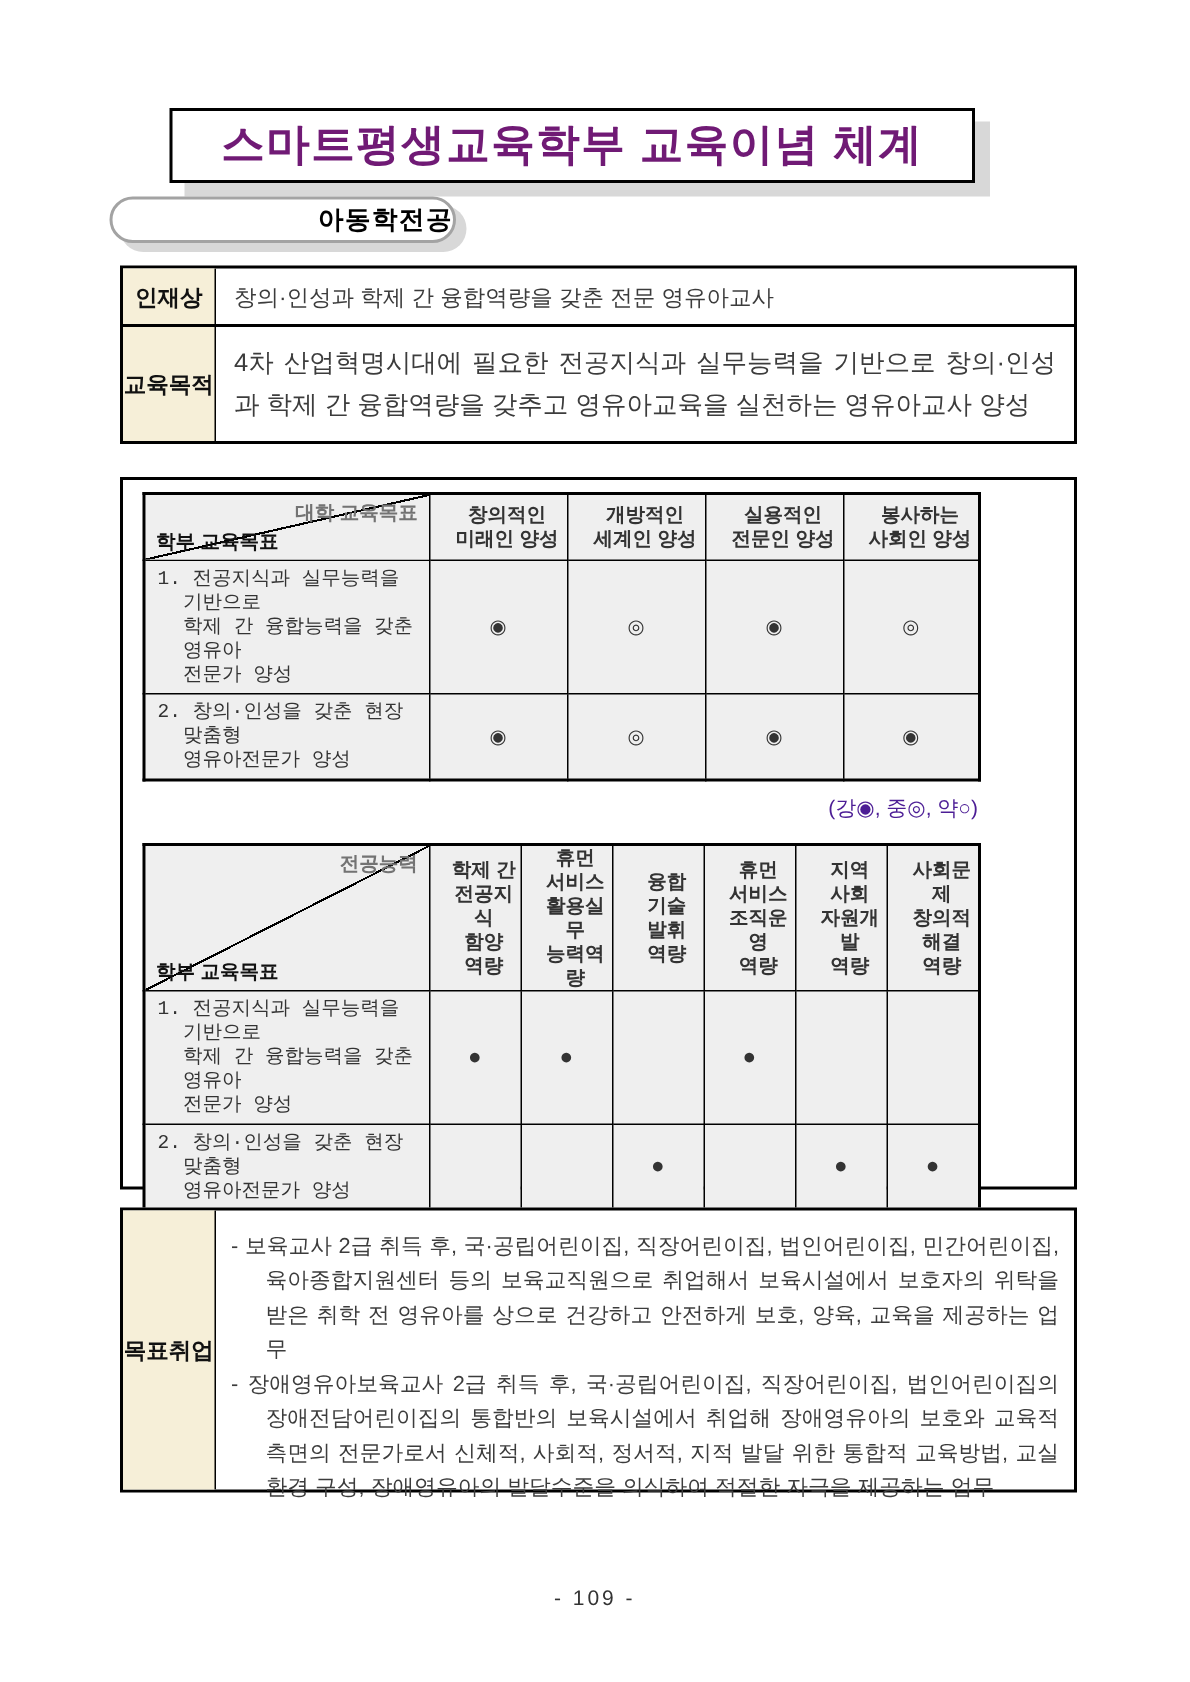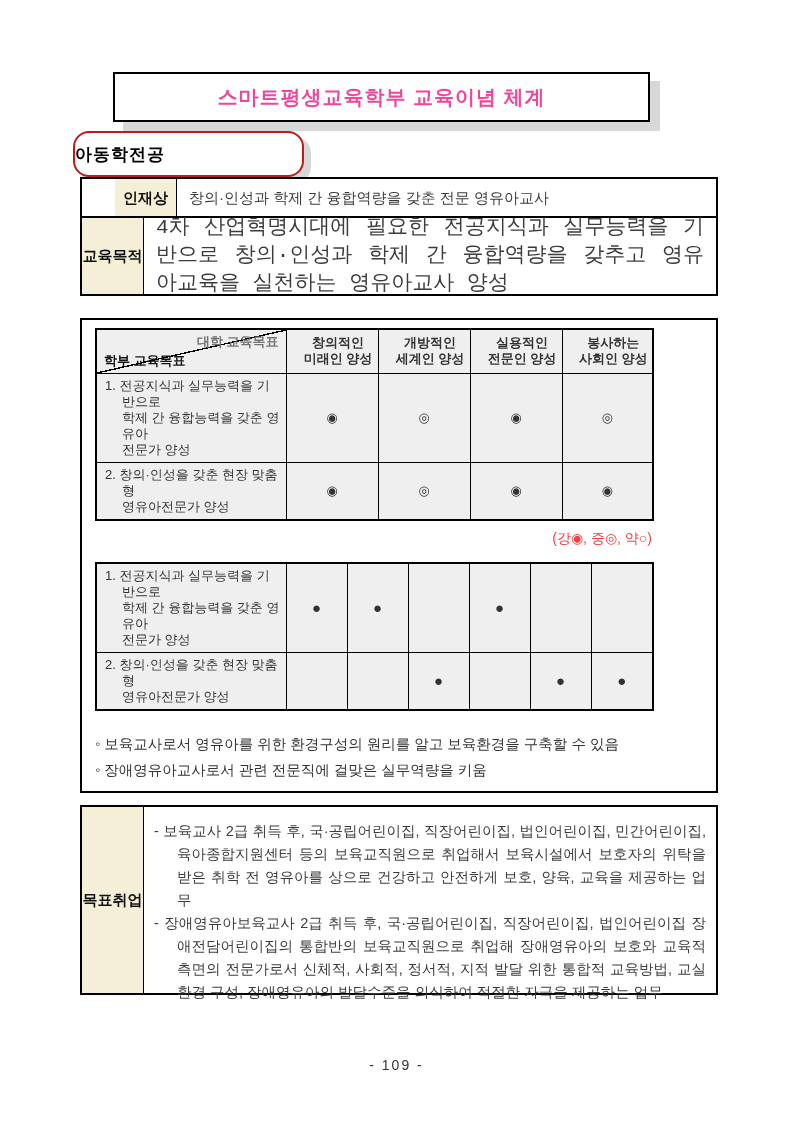--- a/index.html
+++ b/index.html
@@ -19,52 +19,52 @@
   .preline{white-space:pre-line;}
 
   
   .title-box{
     position:absolute;left:113px;top:72px;width:537px;height:50px;
     background:#fff;border:2px solid #000;
     box-shadow:10px 9px 0 var(--shadow);
     display:flex;align-items:center;justify-content:center;
   }
   .title-box h1{
-    font-size:20px;font-weight:900;color:#ec4899;letter-spacing:1px;
+    font-size:29px;font-weight:900;color:#701a75;letter-spacing:1px;
   }
 
   
   .major-pill{
-    position:absolute;left:73px;top:131px;width:231px;height:46px;
-    background:#fff;border:2px solid #b91c1c;border-radius:16px;
+    position:absolute;left:73px;top:131px;width:231px;height:31px;
+    background:#fff;border:2px solid #a3a3a3;border-radius:16px;
     box-shadow:7px 6px 0 var(--shadow);
-    display:flex;align-items:center;justify-content:flex-start;
+    display:flex;align-items:center;justify-content:flex-end;
   }
   .major-pill span{font-size:17px;font-weight:bold;color:#000;letter-spacing:1px;}
 
   
   .tbl{
     position:absolute;left:80px;width:638px;
     border:2px solid #000;background:#fff;display:flex;
   }
   .tbl-label{
     width:62px;flex-shrink:0;background:var(--header-bg);
     border-right:1px solid #000;
     display:flex;align-items:center;justify-content:center;
     font-size:15px;font-weight:bold;color:#111;
   }
   .tbl-content{flex:1;min-width:0;}
 
-  .tbl.talent{top:177px;height:43px;padding-left:33px;}
+  .tbl.talent{top:177px;height:43px;}
   .talent .tbl-content{display:flex;align-items:center;padding:0 12px;font-size:15px;}
 
   .tbl.purpose{top:216px;height:80px;}
   .purpose .tbl-content{
     display:flex;align-items:center;padding:16px 12px;
-    font-size:21px;line-height:28px;text-align:justify;font-family:Liberation Mono, monospace;
+    font-size:17px;line-height:28px;text-align:justify;
   }
 
   .tbl.goals{top:318px;height:475px;}
   .goals-content{padding:8px 0 0 13px;}
 
   .tbl.employment{top:805px;height:190px;}
   .employment .tbl-content{padding:13px 10px 0 10px;font-size:14.5px;line-height:23px;text-align:justify;}
   .emp-item{padding-left:23px;text-indent:-23px;}
 
   
@@ -74,32 +74,32 @@
     font-size:13px;line-height:16px;color:#333;vertical-align:middle;
   }
   td.corner{position:relative;padding:0;}
   td.corner::before{
     content:"";position:absolute;inset:0;
     background:linear-gradient(to bottom right,transparent calc(50% - 0.7px),#000 calc(50% - 0.7px),#000 calc(50% + 0.7px),transparent calc(50% + 0.7px));
   }
   .c-top{position:absolute;top:4px;right:7px;font-weight:bold;color:#737373;}
   .c-bot{position:absolute;bottom:4px;left:7px;font-weight:bold;color:#111;}
   td.mh{font-weight:bold;text-align:center;color:#111;padding-left:12px;}
-  td.rl{text-align:left;padding:4px 6px 4px 25px;text-indent:-17px;}
+  td.rl{text-align:left;padding:4px 6px 4px 25px;text-indent:-17px;font-family:Liberation Mono, monospace;}
   td.mk{text-align:center;font-size:14px;color:#000;}
   .m1 tr.hdr td{height:44px;}
   .m1 tr.r1 td{height:62px;}
   .m1 tr.r2 td{height:46px;}
   .m2 td{font-size:12.5px;line-height:15px;}
   .m2 tr.hdr td{height:74px;}
   .m2 tr.r1 td{height:62px;}
   .m2 tr.r2 td{height:50px;}
   .m2 td.mk{font-size:15px;}
 
-  .legend{width:557px;text-align:right;margin-top:9px;font-size:14px;color:#ef4444;}
+  .legend{width:557px;text-align:right;margin-top:9px;font-size:14px;color:#4c1d95;}
   .notes{margin-top:20px;font-size:14.5px;line-height:26px;color:#333;}
 
   .page-number{
     position:absolute;left:0;top:1057px;width:100%;
     text-align:center;font-size:14px;color:#333;letter-spacing:2px;
   }
 </style>
 </head>
 <body>
 
@@ -173,20 +173,50 @@
       <colgroup>
           <col style="width:190px">
           <col style="width:61px">
           <col style="width:61px">
           <col style="width:61px">
           <col style="width:61px">
           <col style="width:61px">
           <col style="width:62px">
         </colgroup>
       <tbody>
+          <tr class="hdr">
+        <td class="corner">
+          <span class="c-top">전공능력</span>
+          <span class="c-bot">학부 교육목표</span>
+        </td>
+        <td class="mh preline">학제 간
+전공지식
+함양
+역량</td>
+        <td class="mh preline">휴먼
+서비스
+활용실무
+능력역량</td>
+        <td class="mh preline">융합
+기술
+발휘
+역량</td>
+        <td class="mh preline">휴먼
+서비스
+조직운영
+역량</td>
+        <td class="mh preline">지역
+사회
+자원개발
+역량</td>
+        <td class="mh preline">사회문제
+창의적
+해결
+역량</td>
+      </tr>
       <tr class="r1">
         <td class="rl preline">1. 전공지식과 실무능력을 기반으로
 학제 간 융합능력을 갖춘 영유아
 전문가 양성</td>
         <td class="mk">●</td>
         <td class="mk">●</td>
         <td class="mk"></td>
         <td class="mk">●</td>
         <td class="mk"></td>
         <td class="mk"></td>
@@ -208,17 +238,17 @@
       <div class="note">◦ 보육교사로서 영유아를 위한 환경구성의 원리를 알고 보육환경을 구축할 수 있음</div>
       <div class="note">◦ 장애영유아교사로서 관련 전문직에 걸맞은 실무역량을 키움</div>
     </div>
   </div>
 </div>
 
 <div class="tbl employment">
   <div class="tbl-label">목표취업</div>
   <div class="tbl-content">
     <div class="emp-item">- 보육교사 2급 취득 후, 국·공립어린이집, 직장어린이집, 법인어린이집, 민간어린이집, 육아종합지원센터 등의 보육교직원으로 취업해서 보육시설에서 보호자의 위탁을 받은 취학 전 영유아를 상으로 건강하고 안전하게 보호, 양육, 교육을 제공하는 업무</div>
-    <div class="emp-item">- 장애영유아보육교사 2급 취득 후, 국·공립어린이집, 직장어린이집, 법인어린이집 장애전담어린이집의 통합반의 보육교직원으로 취업해 장애영유아의 보호와 교육적 측면의 전문가로서 신체적, 사회적, 정서적, 지적 발달 위한 통합적 교육방법, 교실환경 구성, 장애영유아의 발달수준을 의식하여 적절한 자극을 제공하는 업무</div>
+    <div class="emp-item">- 장애영유아보육교사 2급 취득 후, 국·공립어린이집, 직장어린이집, 법인어린이집의 장애전담어린이집의 통합반의 보육시설에서 취업해 장애영유아의 보호와 교육적 측면의 전문가로서 신체적, 사회적, 정서적, 지적 발달 위한 통합적 교육방법, 교실환경 구성, 장애영유아의 발달수준을 의식하여 적절한 자극을 제공하는 업무</div>
   </div>
 </div>
 
 <div class="page-number">- 109 -</div>
 
 </body></html>

